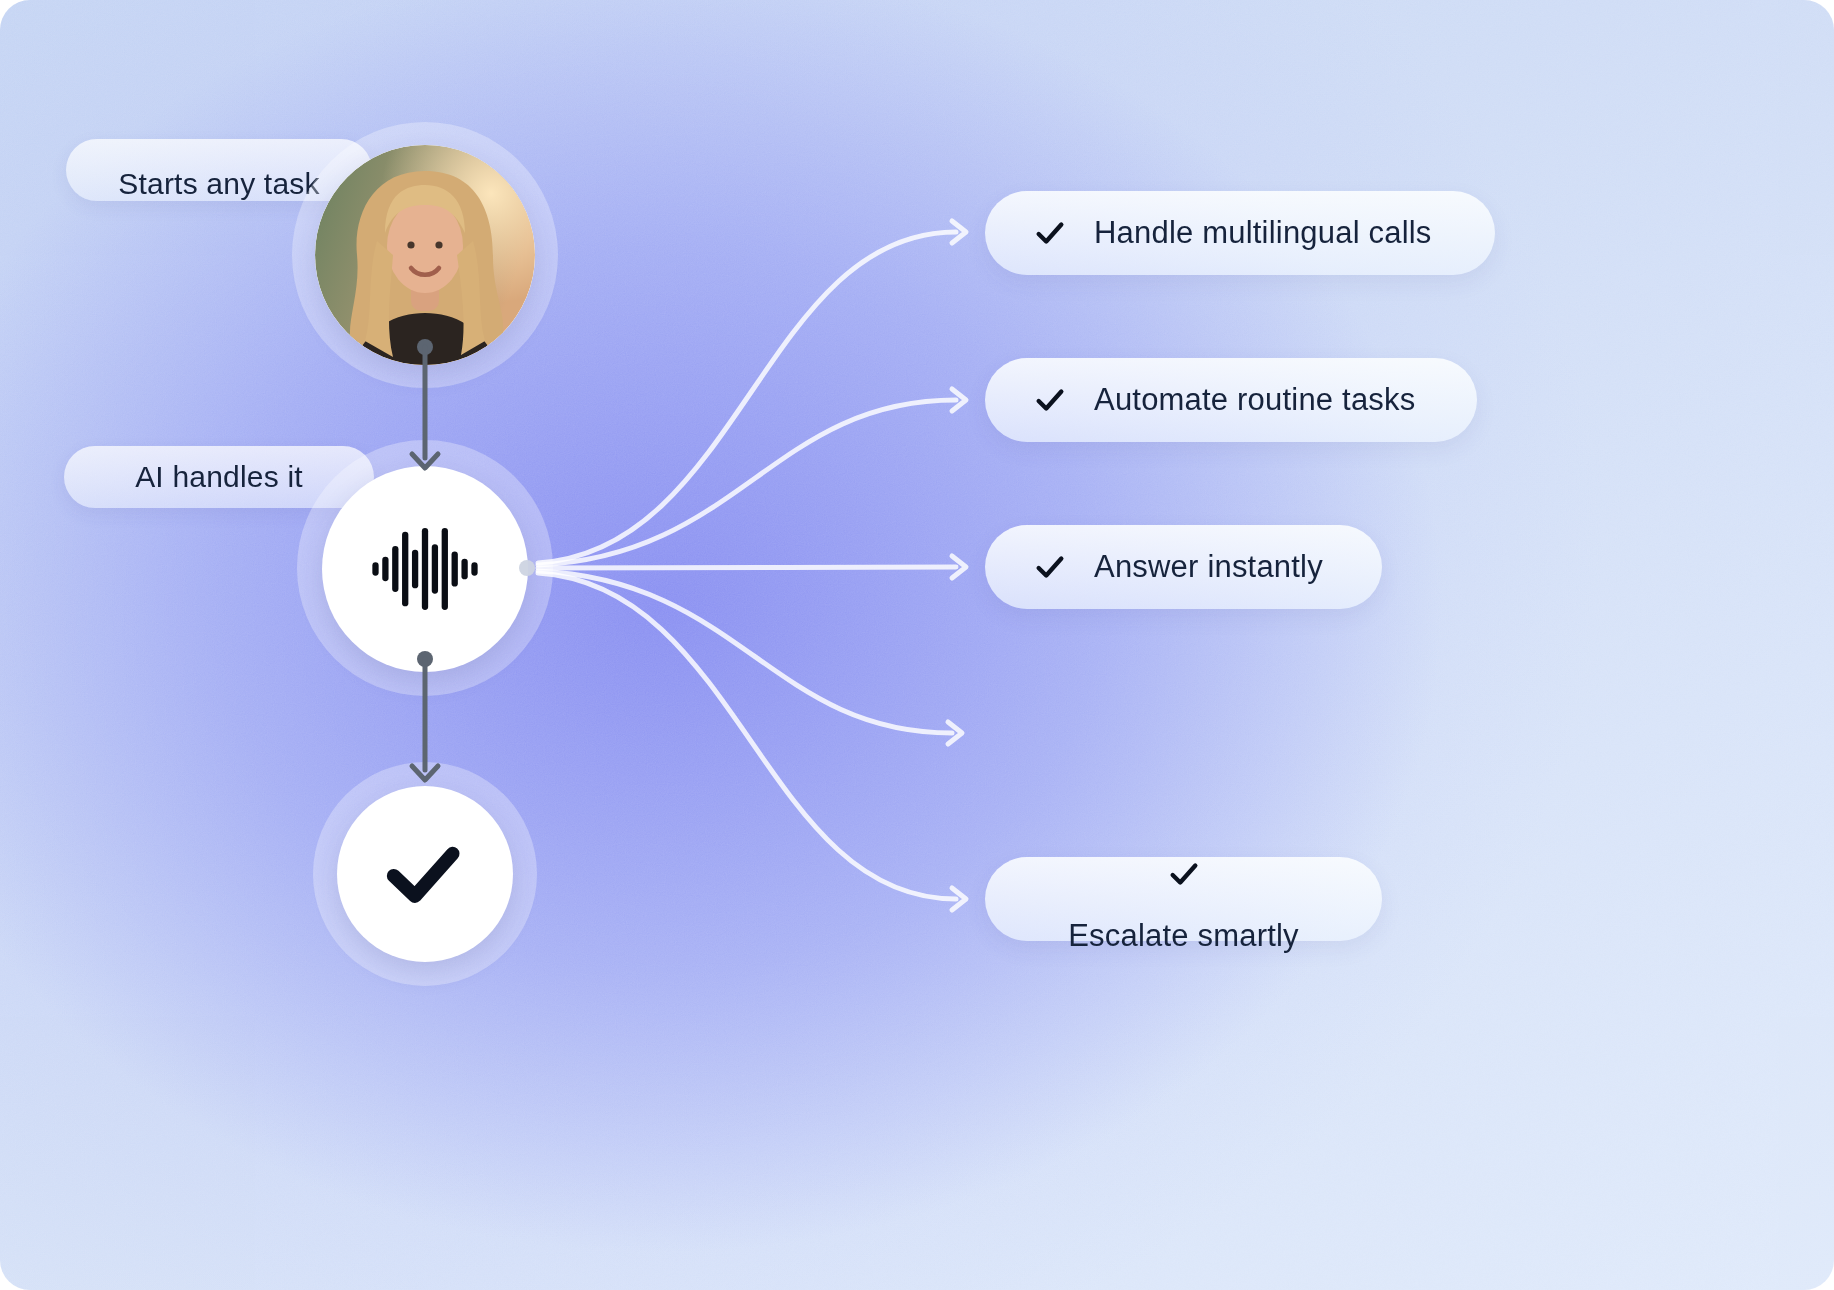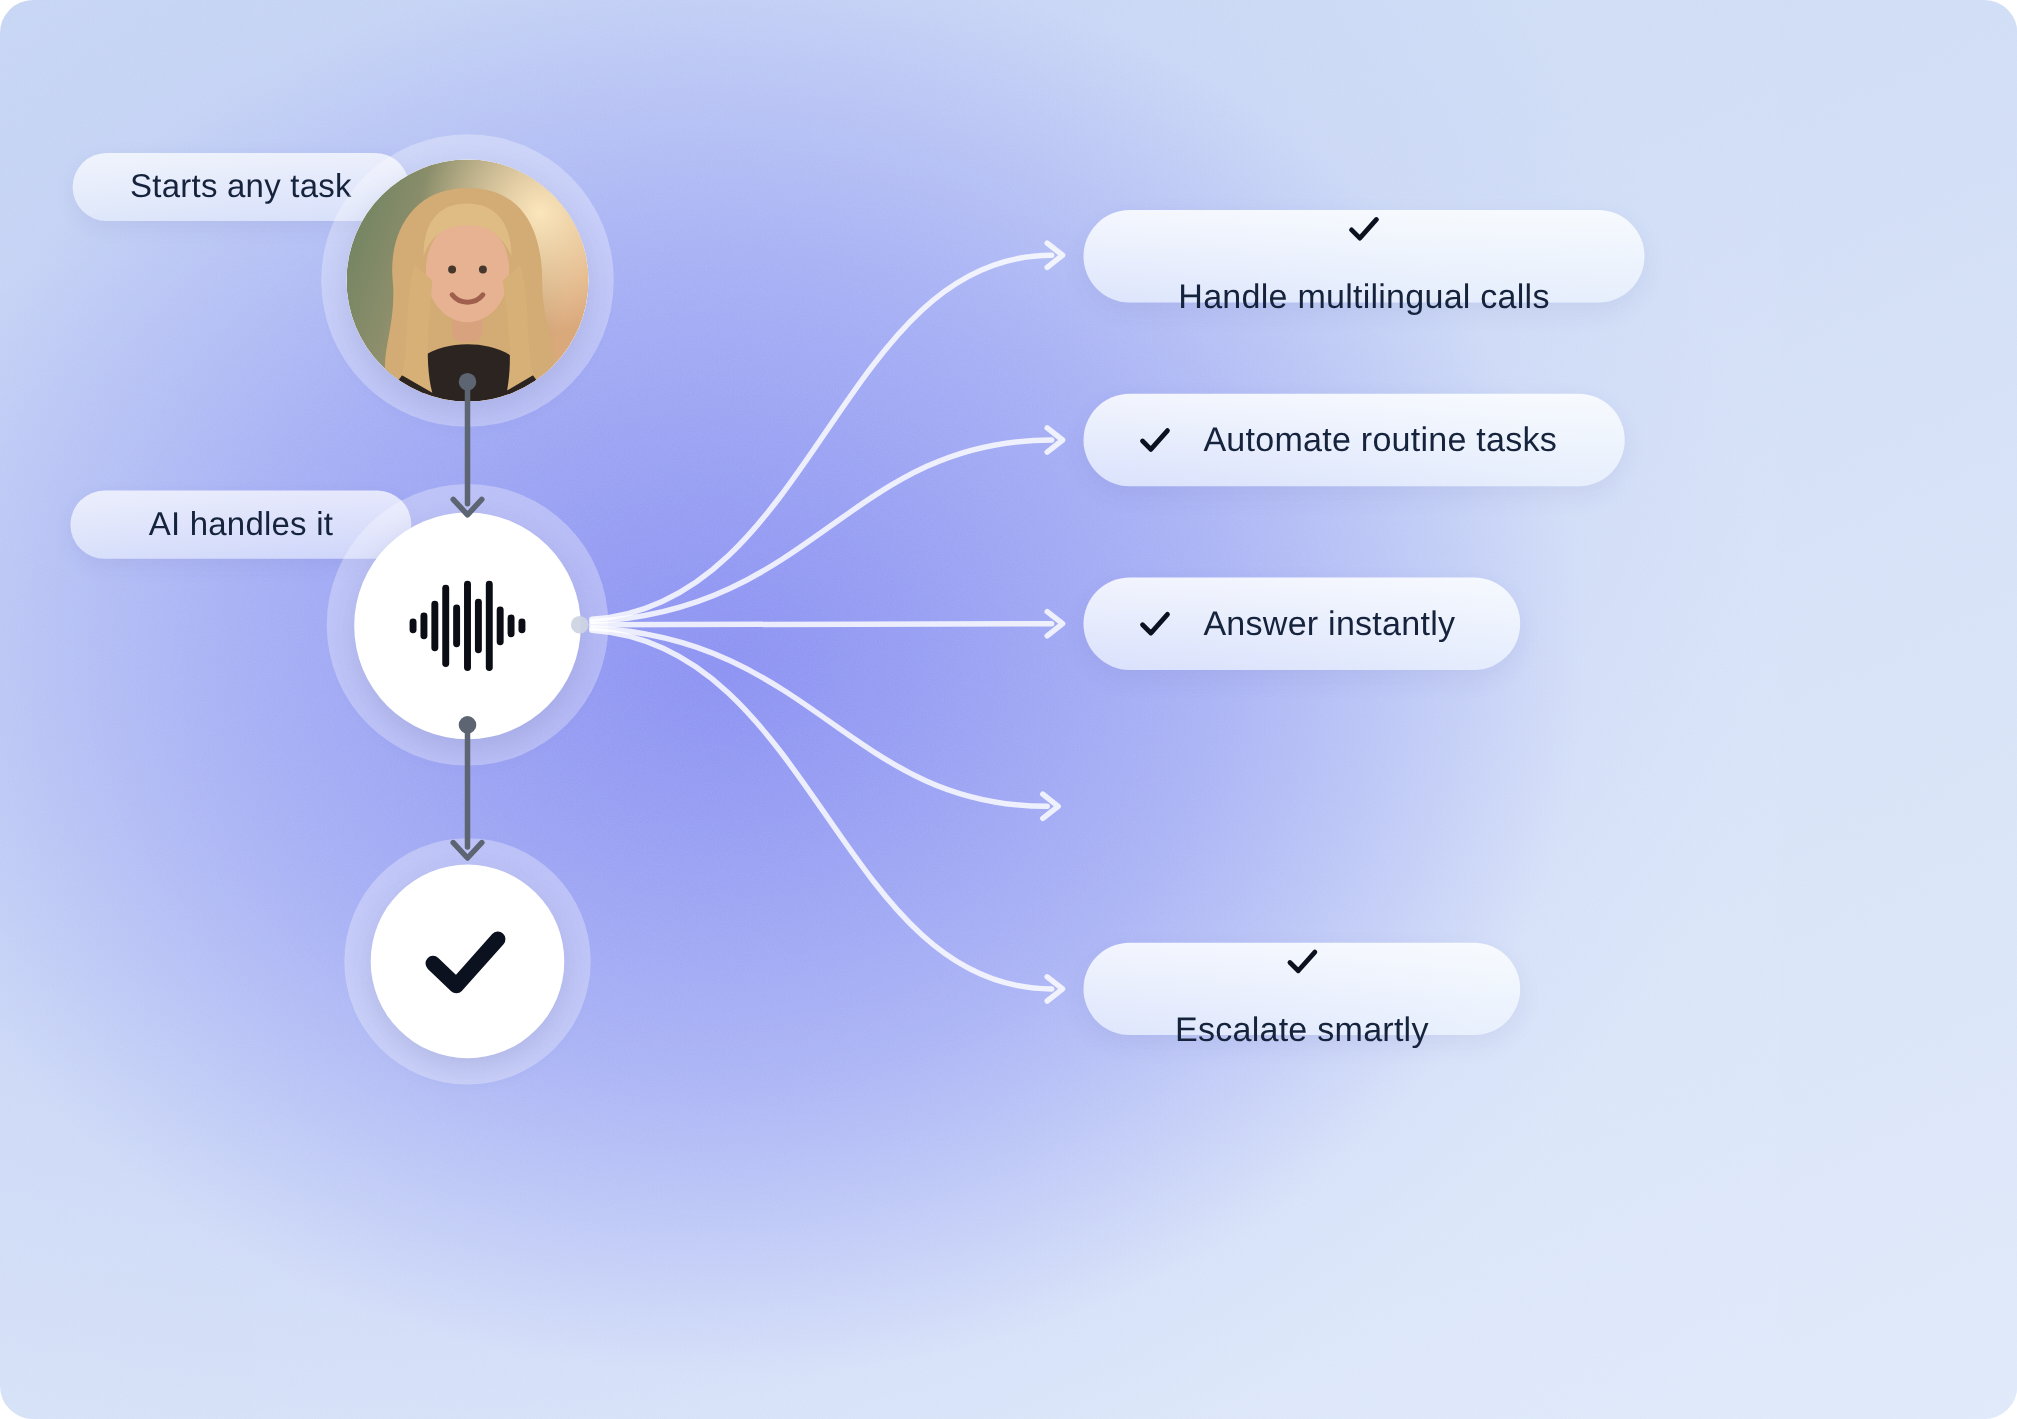--- a/index.html
+++ b/index.html
@@ -21,21 +21,21 @@
   
   .step-pill{
     position:absolute;
     height:62px;border-radius:32px;
     background:linear-gradient(180deg, rgba(255,255,255,0.72), rgba(243,248,255,0.55));
     box-shadow:0 6px 18px rgba(60,70,140,0.08);
     display:flex;align-items:center;justify-content:center;
     font-size:30px;color:#16233c;letter-spacing:.2px;
     z-index:2;
   }
-  .pill-start{left:66px;top:139px;width:306px;}
+  .pill-start{left:66px;top:139px;width:306px;align-items:flex-end;}
   .pill-ai{left:64px;top:446px;width:310px;}
   .pill-result{left:66px;top:767px;width:308px;}
 
   
   .halo{position:absolute;border-radius:50%;background:rgba(255,255,255,0.30);z-index:3;}
   .halo-avatar{left:292px;top:122px;width:266px;height:266px;}
   .halo-wave{left:297px;top:440px;width:256px;height:256px;}
   .halo-check{left:313px;top:762px;width:224px;height:224px;}
 
   .node{position:absolute;border-radius:50%;background:#ffffff;display:flex;align-items:center;justify-content:center;z-index:4;box-shadow:0 10px 26px rgba(50,60,130,0.14);}
@@ -47,21 +47,21 @@
   
   .feature-pill{
     position:absolute;left:985px;height:84px;border-radius:42px;
     background:linear-gradient(180deg, rgba(252,254,255,0.88), rgba(238,245,255,0.72));
     box-shadow:0 8px 22px rgba(60,70,140,0.08);
     display:flex;align-items:center;gap:27px;
     padding:0 48px;box-sizing:border-box;
     font-size:31px;color:#16233c;letter-spacing:.2px;
     z-index:2;white-space:nowrap;
   }
-  .fp-1{top:191px;width:510px;flex-direction:column;}
+  .fp-1{top:191px;width:510px;}
   .fp-2{top:358px;width:492px;}
   .fp-3{top:525px;width:397px;}
   .fp-4{top:691px;width:480px;}
   .fp-5{top:857px;width:397px;flex-direction:column;}
   .fp-icon{flex:0 0 auto;display:flex;}
 
   
   .connectors{position:absolute;left:0;top:0;width:1834px;height:1290px;z-index:5;pointer-events:none;}
 </style>
 </head>

